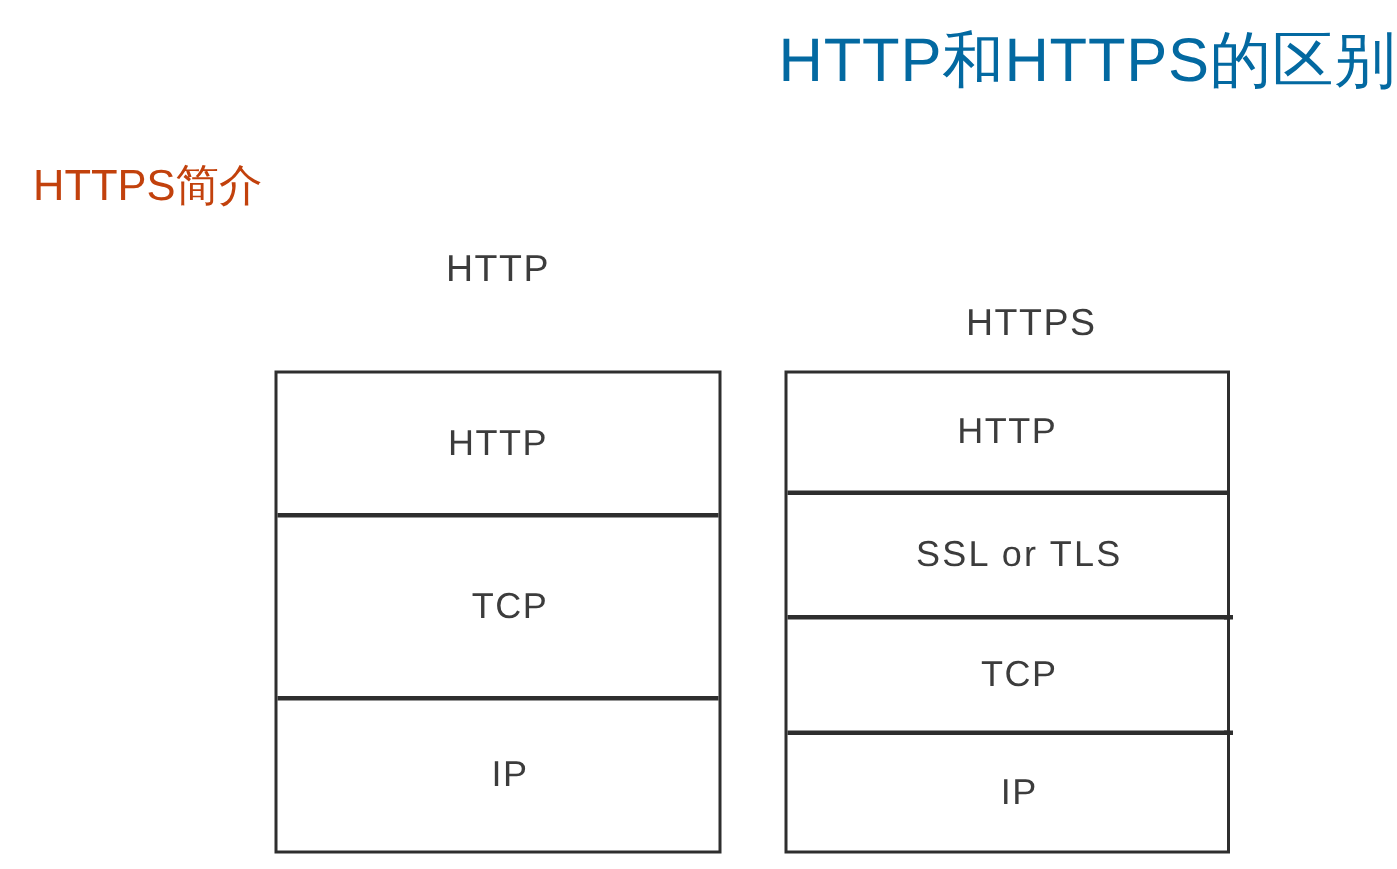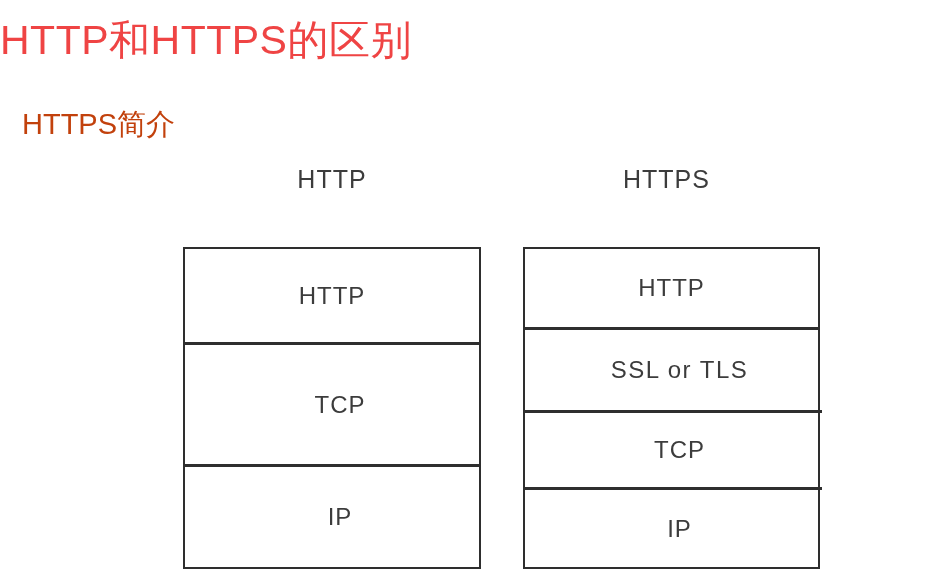--- a/index.html
+++ b/index.html
@@ -15,25 +15,25 @@
     overflow: hidden;
     position: relative;
   }
 
   
   .page-title {
     position: absolute;
     left: 0;
     top: 14px;
     width: 931px;
-    text-align: left;
+    text-align: right;
     font-size: 41px;
     line-height: 52px;
     font-weight: 400;
-    color: #ef4444;
+    color: #0369a1;
     letter-spacing: 0.5px;
     white-space: nowrap;
   }
 
   
   .section-heading {
     position: absolute;
     left: 22px;
     top: 105px;
     font-size: 29px;
@@ -49,21 +49,21 @@
     top: 163px;
     font-size: 25px;
     line-height: 32px;
     font-weight: 400;
     color: #3c3c3c;
     text-align: center;
     letter-spacing: 1px;
     white-space: nowrap;
   }
   .stack-header.left  { left: 183px; width: 298px; }
-  .stack-header.right { left: 518px; width: 297px; }
+  .stack-header.right { left: 539px; width: 297px; margin-top: 36px; }
 
   
   .stack {
     position: absolute;
     top: 247px;
     box-sizing: border-box;
     border: 2px solid #2e2e2e;
     background: #ffffff;
     display: flex;
     flex-direction: column;

